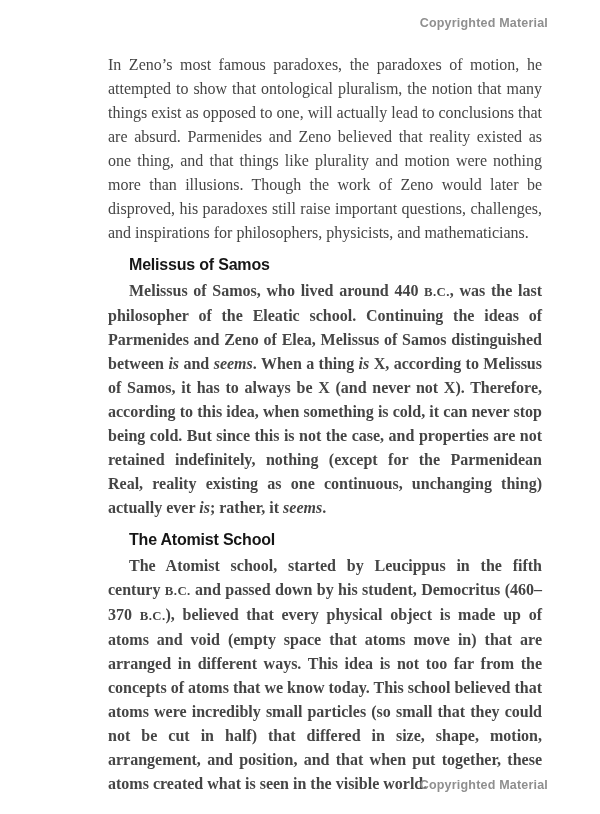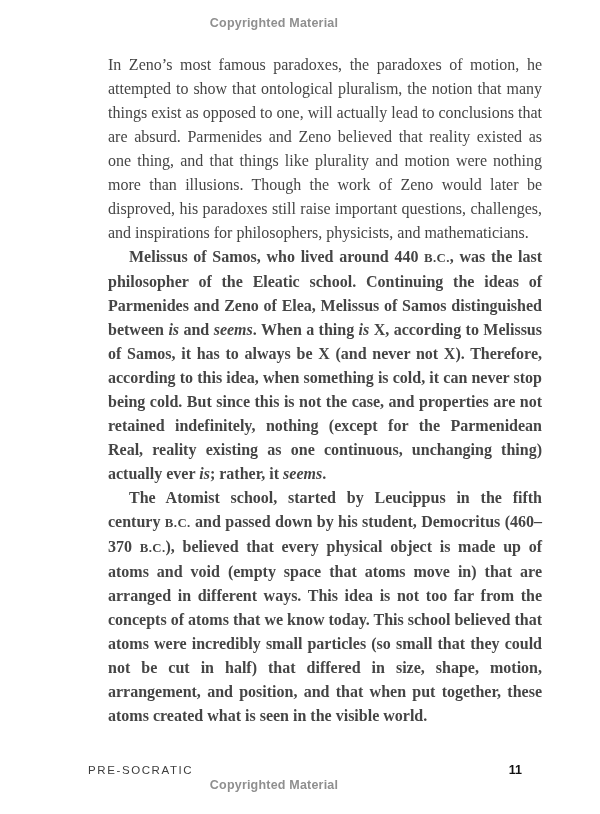--- a/index.html
+++ b/index.html
@@ -8,21 +8,21 @@
     width: 600px;
     height: 814px;
     background: var(--background, #ffffff);
     font-family: "Liberation Serif", serif;
     overflow: hidden;
   }
   .watermark {
     position: absolute;
     left: 0;
     width: 548px;
-    text-align: center;
+    text-align: right;
     font-family: "Liberation Sans", sans-serif;
     font-weight: 700;
     font-size: 12.5px;
     letter-spacing: 0.2px;
     color: var(--watermark, #8f8f8f);
   }
   .wm-top { top: 16px; }
   .wm-bottom { top: 778px; }
   .content {
     position: absolute;
@@ -73,27 +73,25 @@
 </head>
 <body>
 
 <div class="page">
 
   <div class="watermark wm-top">Copyrighted Material</div>
 
   <div class="content">
     <p><span>In Zeno’s most famous paradoxes, the paradoxes of motion, he attempted to show that ontological pluralism, the notion that many things exist as opposed to one, will actually lead to conclusions that are absurd. Parmenides and Zeno believed that reality existed as one thing, and that things like plurality and motion were nothing more than illusions. Though the work of Zeno would later be disproved, his paradoxes still raise important questions, challenges, and inspirations for philosophers, physicists, and mathematicians.</span></p>
 
+    <h2 class="section-heading">Melissus of Samos</h2>
 
     <p class="indent"><span>Melissus of Samos, who lived around 440 </span><span class="sc">B.C.</span><span>, was the last philosopher of the Eleatic school. Continuing the ideas of Parmenides and Zeno of Elea, Melissus of Samos distinguished between </span><span class="i">is</span><span> and </span><span class="i">seems</span><span>. When a thing </span><span class="i">is</span><span> X, according to Melissus of Samos, it has to always be X (and never not X). Therefore, according to this idea, when something is cold, it can never stop being cold. But since this is not the case, and properties are not retained indefinitely, nothing (except for the Parmenidean Real, reality existing as one continuous, unchanging thing) actually ever </span><span class="i">is</span><span>; rather, it </span><span class="i">seems</span><span>.</span></p>
 
+    <h2 class="section-heading">The Atomist School</h2>
 
     <p class="indent"><span>The Atomist school, started by Leucippus in the fifth century </span><span class="sc">B.C.</span><span> and passed down by his student, Democritus (460–370 </span><span class="sc">B.C.</span><span>), believed that every physical object is made up of atoms and void (empty space that atoms move in) that are arranged in different ways. This idea is not too far from the concepts of atoms that we know today. This school believed that atoms were incredibly small particles (so small that they could not be cut in half) that differed in size, shape, motion, arrangement, and position, and that when put together, these atoms created what is seen in the visible world.</span></p>
   </div>
 
-  <div class="footer">
-    <span class="running-head">PRE-SOCRATIC</span>
-    <span class="page-num">11</span>
-  </div>
 
   <div class="watermark wm-bottom">Copyrighted Material</div>
 
 </div>
 
 </body></html>

